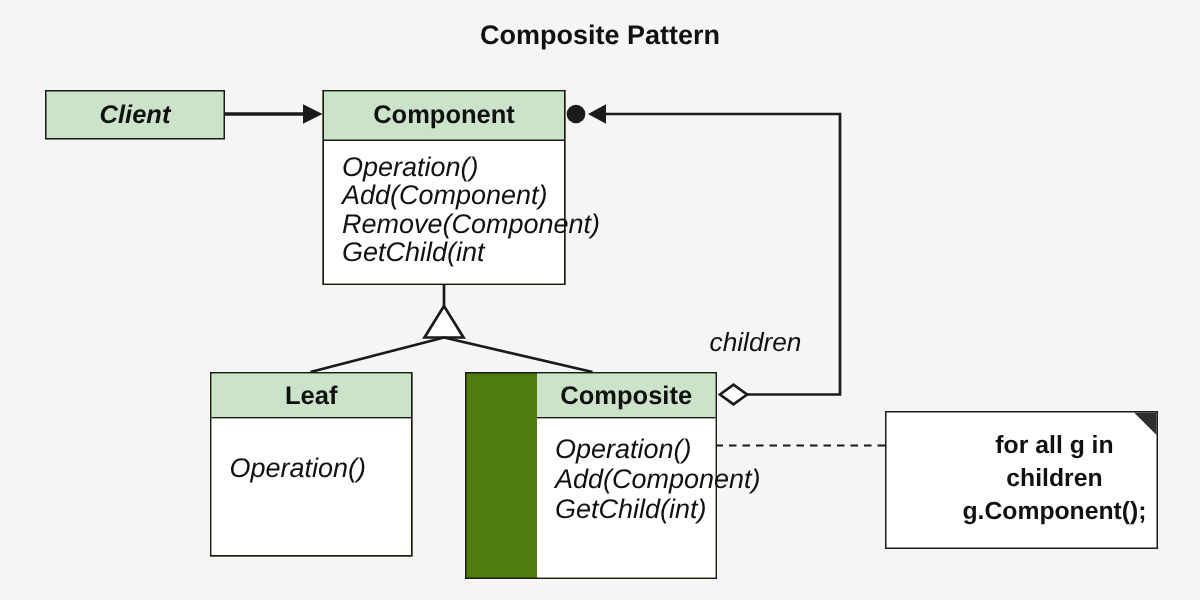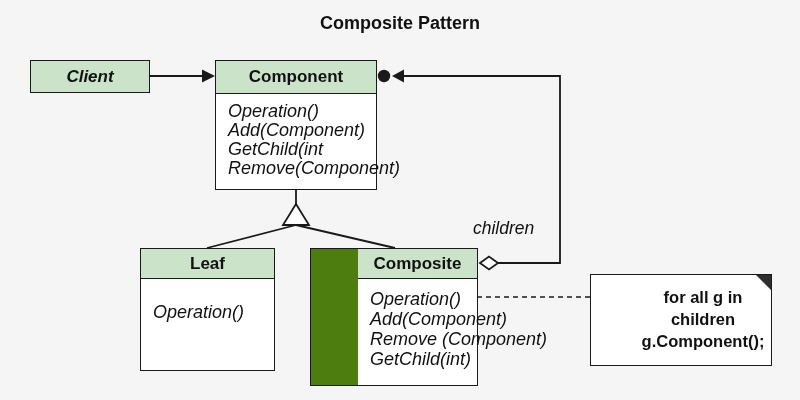--- a/index.html
+++ b/index.html
@@ -114,38 +114,37 @@
 
 <div class="simple-box" style="left:30px; top:60px; width:120px; height:33px;font-style:italic;">
   <span>Client</span>
 </div>
 
 <div class="class-box" style="left:215px; top:60px; width:162px;">
   <div class="class-header" style="height:33px;">Component</div>
   <div class="class-body" style="height:95px;">
     <div class="method">Operation()</div>
     <div class="method">Add(Component)</div>
+    <div class="method">Remove(Component)</div>
     <div class="method">GetChild(int</div>
-    <div class="method">Remove(Component)</div>
   </div>
 </div>
 
 <div class="class-box" style="left:140px; top:248px; width:135px;">
   <div class="class-header" style="height:30px;">Leaf</div>
   <div class="class-body" style="height:91px; padding-top:24px;">
     <div class="method">Operation()</div>
   </div>
 </div>
 
 <div class="class-box" style="left:310px; top:248px; width:168px;padding-left:47px;">
   <div class="class-header" style="height:30px;">Composite</div>
   <div class="class-body" style="height:106px; padding-top:10px;">
     <div class="method" style="line-height:20px;">Operation()</div>
     <div class="method" style="line-height:20px;">Add(Component)</div>
-    <div class="method" style="line-height:20px;">Remove (Component)</div>
     <div class="method" style="line-height:20px;">GetChild(int)</div>
   </div>
 </div>
 
 <div class="children-label" style="left:473px; top:218px;">children</div>
 
 <div class="note-box" style="left:590px; top:274px; width:182px; height:92px;">
   <div class="note-fold"></div>
   <div class="note-line">for all g in</div>
   <div class="note-line">children</div>

